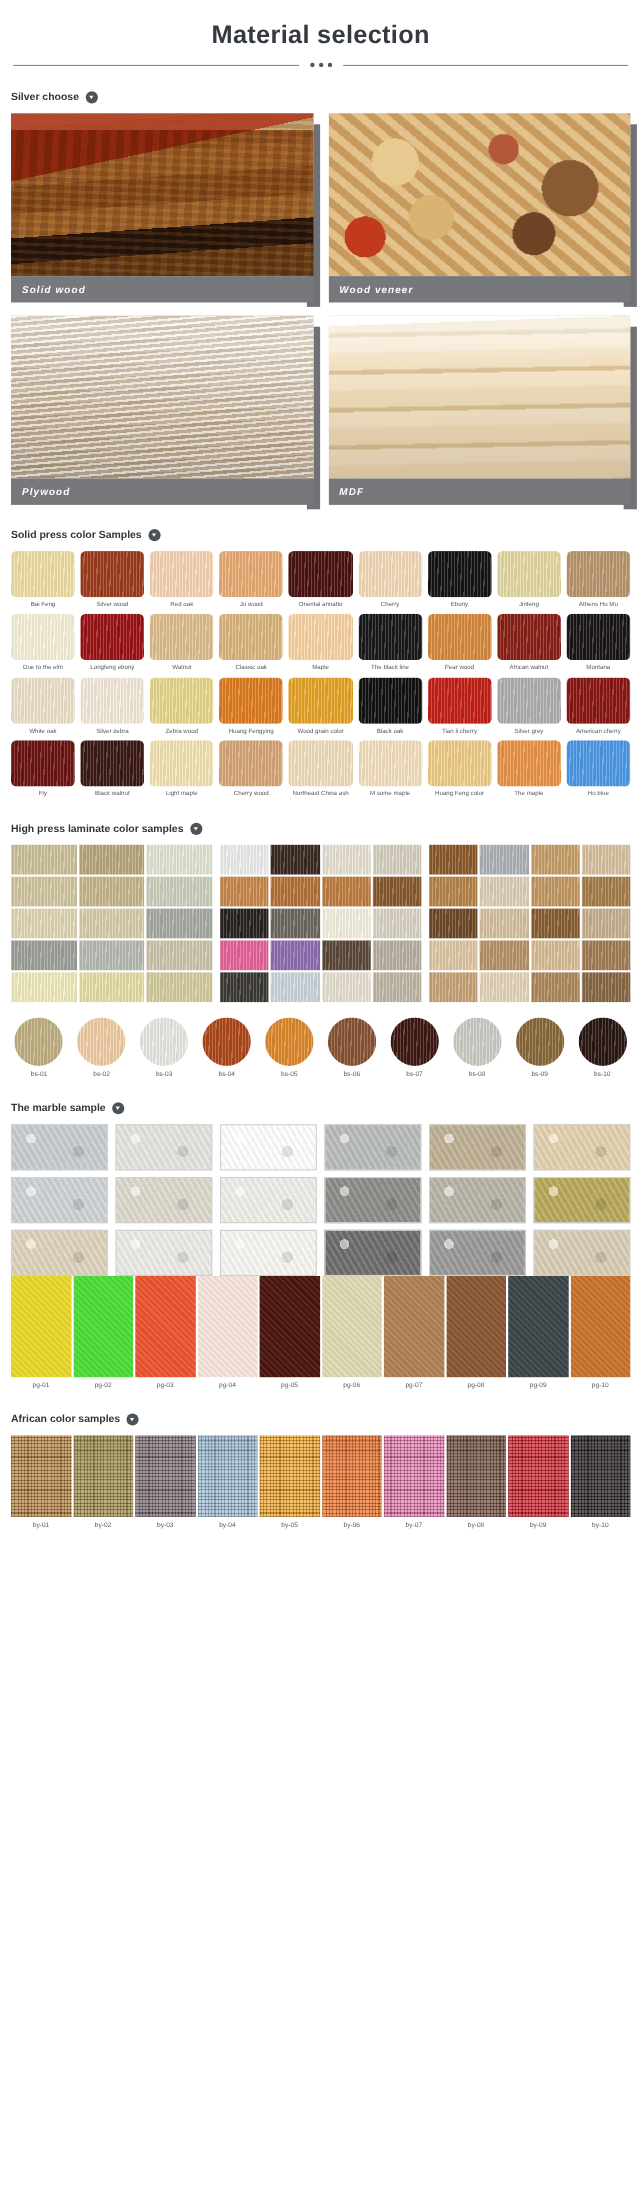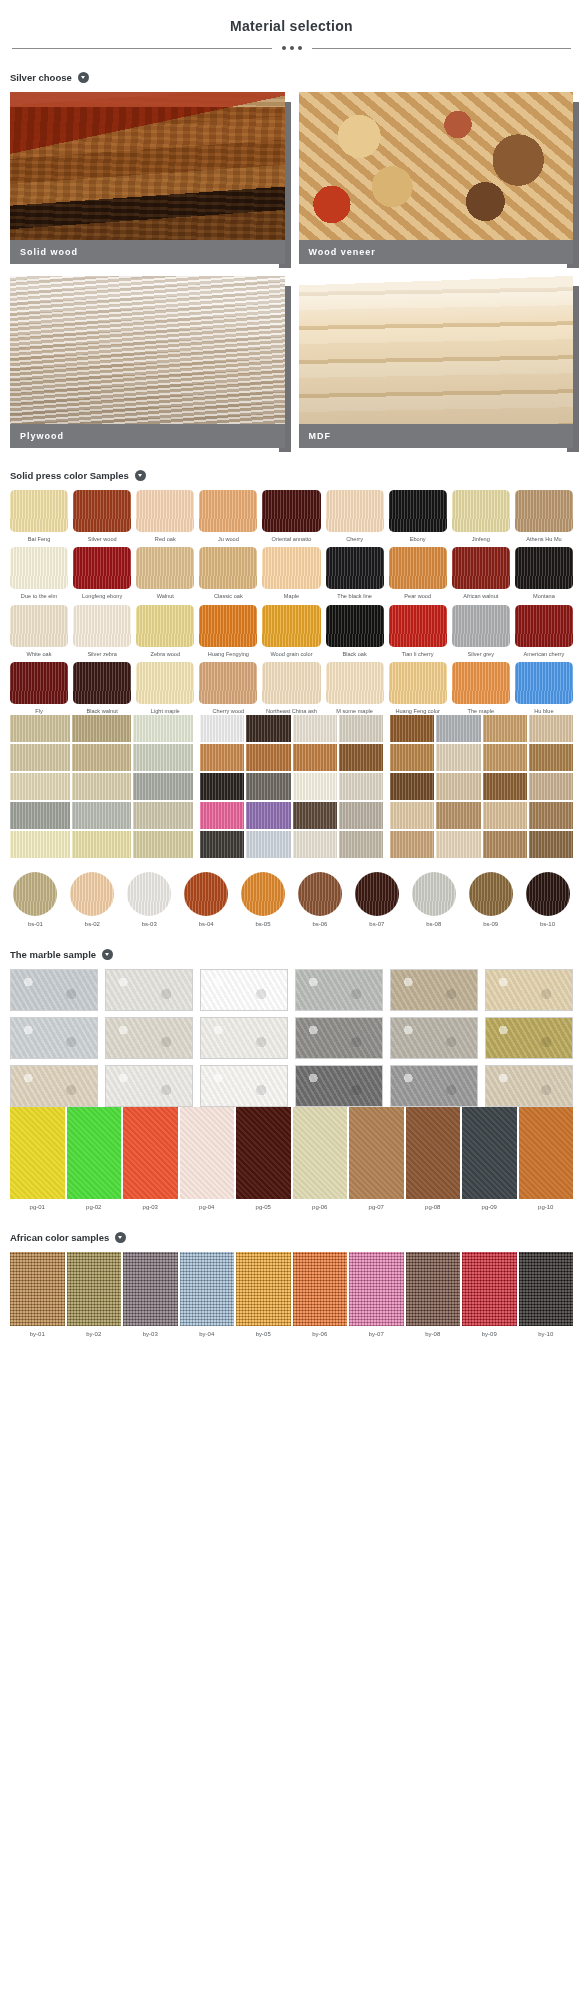--- a/index.html
+++ b/index.html
@@ -8,21 +8,21 @@
     background: #ffffff;
     font-family: "Liberation Sans", sans-serif;
     color: #3a3f44;
     -webkit-font-smoothing: antialiased;
   }
   .page { width: 583px; padding: 0 10px 16px 10px; }
 
   
   .title-wrap { padding: 18px 0 0 0; text-align: center; }
   .main-title {
-    font-size: 14px;
+    font-size: 23px;
     font-weight: bold;
     letter-spacing: .3px;
     color: #343a40;
   }
   .divider { display: flex; align-items: center; margin: 12px 2px 0 2px; }
   .divider .rule { flex: 1; height: 1px; background: #8b8b8b; }
   .divider .dots { display: flex; gap: 4px; padding: 0 10px; }
   .divider .dots i { width: 4px; height: 4px; border-radius: 50%; background: #555; display: block; }
 
   
@@ -37,21 +37,21 @@
   }
   .sec-head .chev::after {
     content: ""; position: absolute; left: 3px; top: 4px;
     border-left: 2.5px solid transparent;
     border-right: 2.5px solid transparent;
     border-top: 3px solid #fff;
   }
 
   
   .plank-grid { display: grid; grid-template-columns: 1fr 1fr; gap: 12px 14px; }
-  .plank-card { position: relative; }
+  .plank-card { position: relative; font-style: italic; }
   .plank-card .shadow {
     position: absolute; right: -6px; top: 10px; bottom: -4px; width: 12px;
     background: #6f7174;
   }
   .plank-photo { height: 148px; width: 100%; position: relative; overflow: hidden; }
   .plank-cap {
     position: relative; background: #76787b; color: #fff;
     font-size: 9px; font-weight: bold; letter-spacing: 1px;
     padding: 7px 10px;
   }
@@ -347,20 +347,24 @@
       <div class="sw-cell">
         <div class="sw-chip grain" style="background-color:#eb9548"></div>
         <div class="sw-label">The maple</div>
       </div>
       <div class="sw-cell">
         <div class="sw-chip grain" style="background-color:#4f9ae8"></div>
         <div class="sw-label">Hu blue</div>
       </div>
     </div>
 
+  <div class="sec-head">
+    <span>High press laminate color samples</span>
+    <span class="chev"></span>
+  </div>
   <div class="lam-wrap">
     <div class="lam-block lam-a" id="lam-a">
         <div class="lam-t grain" style="background-color: rgb(207, 195, 156);"></div>
         <div class="lam-t grain" style="background-color: rgb(185, 169, 127);"></div>
         <div class="lam-t grain" style="background-color: rgb(226, 231, 213);"></div>
         <div class="lam-t grain" style="background-color: rgb(212, 200, 164);"></div>
         <div class="lam-t grain" style="background-color: rgb(200, 184, 142);"></div>
         <div class="lam-t grain" style="background-color: rgb(204, 210, 192);"></div>
         <div class="lam-t grain" style="background-color: rgb(226, 216, 184);"></div>
         <div class="lam-t grain" style="background-color: rgb(217, 207, 174);"></div>

